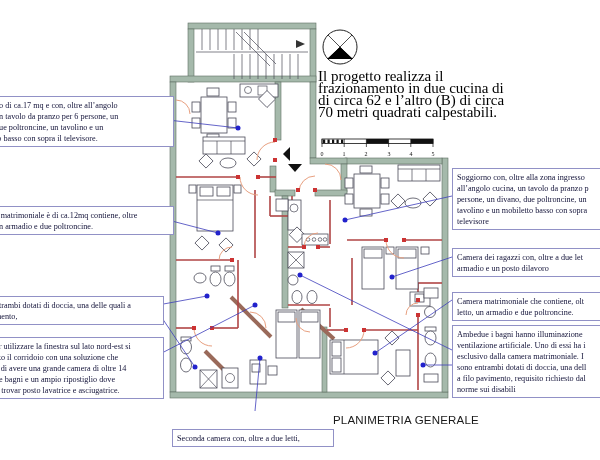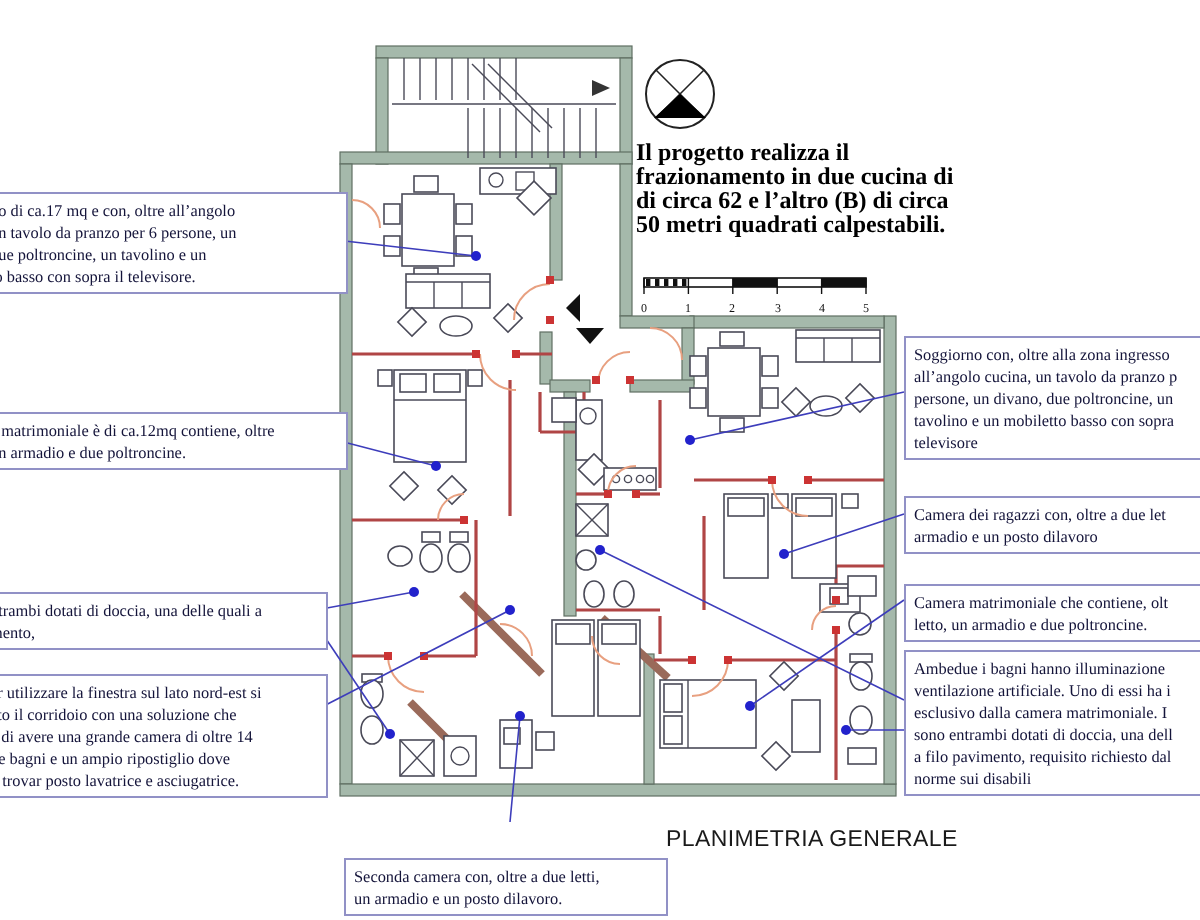--- a/index.html
+++ b/index.html
@@ -8,21 +8,21 @@
     background:#ffffff;font-family:"Liberation Serif",serif;
   }
   .callout{
     position:absolute;background:#ffffff;border:1px solid #9191c6;
     color:#14143a;font-size:8.2px;line-height:11px;padding:3px 4px 2px 4px;
     white-space:nowrap;overflow:visible;
   }
   .callout .ln{white-space:nowrap;}
   #note{
     position:absolute;left:318px;top:70px;width:170px;
-    font-weight:bold;font-size:12px;line-height:12px;color:#000;
+    font-weight:normal;font-size:15px;line-height:12px;color:#000;
     white-space:nowrap;
   }
   #drawing-title{
     position:absolute;left:333px;top:414px;
     font-family:"Liberation Sans",sans-serif;font-size:11.5px;
     letter-spacing:0.2px;color:#1a1a1a;white-space:nowrap;text-align:right;
   }
   svg{position:absolute;left:0;top:0;}
   .wall{fill:#a5b9ab;stroke:#5f6f63;stroke-width:0.6;}
   .part{stroke:#b04545;stroke-width:1.6;fill:none;}
@@ -365,21 +365,21 @@
     <circle class="dot" cx="375" cy="353" r="2.5"></circle>
     <circle class="dot" cx="300" cy="275" r="2.5"></circle>
     <circle class="dot" cx="423" cy="365" r="2.5"></circle>
   </g>
 </svg>
 
 <div id="note">
   <div class="ln">Il progetto realizza il</div>
   <div class="ln">frazionamento in due cucina di</div>
   <div class="ln">di circa 62 e l’altro (B) di circa</div>
-  <div class="ln">50 metri quadrati calpestabili.</div>
+  <div class="ln">70 metri quadrati calpestabili.</div>
 </div>
 
 <div class="callout" style="left:-10px;top:96px;width:174px;">
   <div class="ln">no di ca.17 mq e con, oltre all’angolo</div>
   <div class="ln">un tavolo da pranzo per 6 persone, un</div>
   <div class="ln">due poltroncine, un tavolino e un</div>
   <div class="ln">to basso con sopra il televisore.</div>
 </div>
 
 <div class="callout" style="left:-10px;top:206px;width:174px;">
@@ -395,21 +395,20 @@
 <div class="callout" style="left:-10px;top:337px;width:164px;">
   <div class="ln">er utilizzare la finestra sul lato nord-est si</div>
   <div class="ln">ato il corridoio con una soluzione che</div>
   <div class="ln">e di avere una grande camera di oltre 14</div>
   <div class="ln">ue bagni e un ampio ripostiglio dove</div>
   <div class="ln">o trovar posto lavatrice e asciugatrice.</div>
 </div>
 
 <div class="callout" style="left:172px;top:414px;width:152px;overflow:hidden;margin-top:15px;">
   <div class="ln">Seconda camera con, oltre a due letti,</div>
-  <div class="ln">un armadio e un posto dilavoro.</div>
 </div>
 
 <div class="callout" style="left:452px;top:168px;width:165px;">
   <div class="ln">Soggiorno con, oltre alla zona ingresso</div>
   <div class="ln">all’angolo cucina, un tavolo da pranzo p</div>
   <div class="ln">persone, un divano, due poltroncine, un</div>
   <div class="ln">tavolino e un mobiletto basso con sopra</div>
   <div class="ln">televisore</div>
 </div>
 

